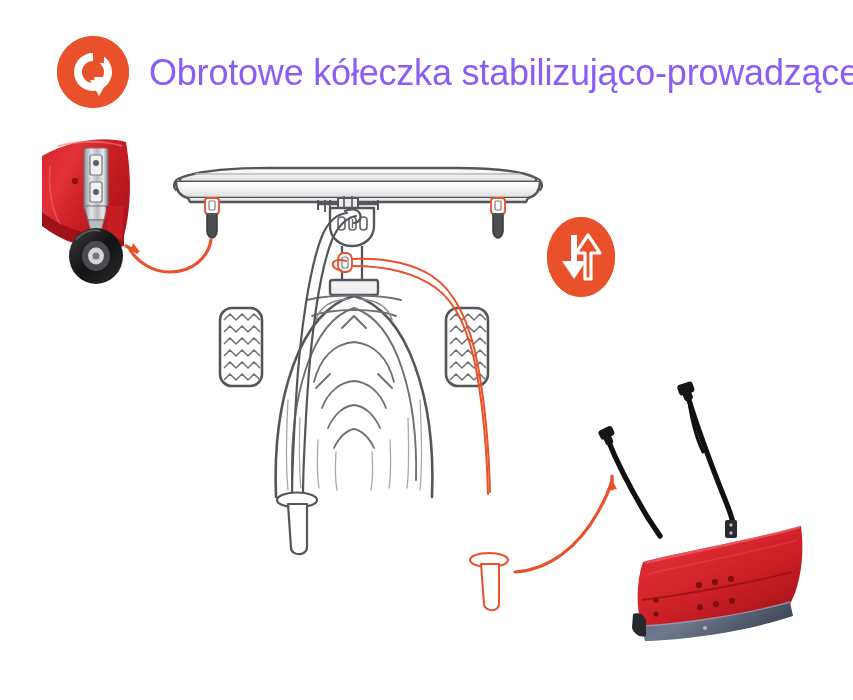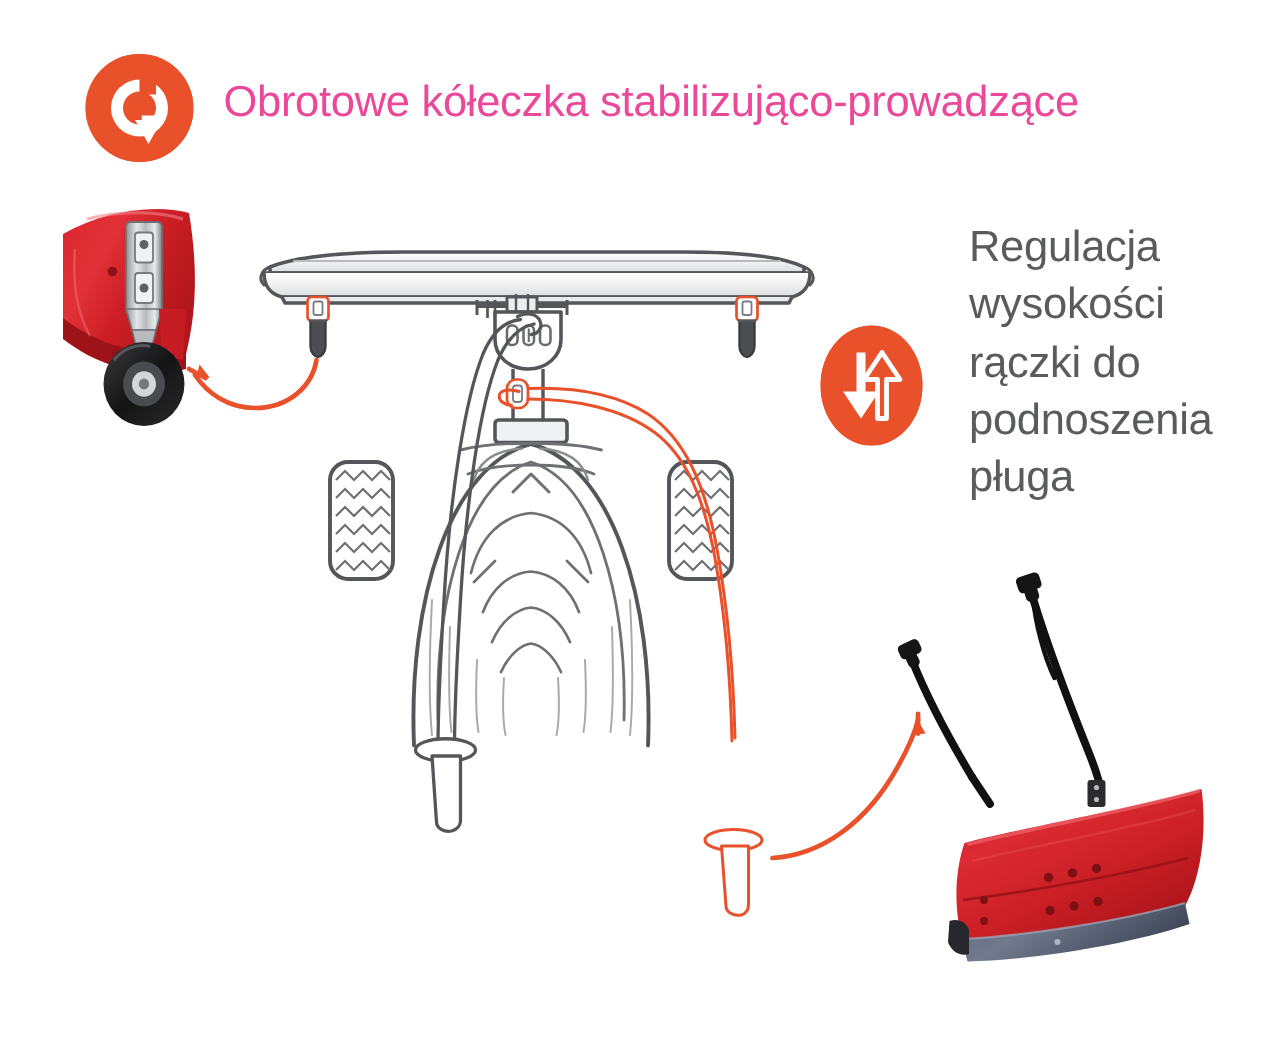--- a/index.html
+++ b/index.html
@@ -28,23 +28,23 @@
   .badge svg { display: block; width: 100%; height: 100%; }
 
   #badge-rotate { left: 57px; top: 36px; width: 72px; height: 72px; }
   #badge-height { left: 547px; top: 217px; width: 68px; height: 80px; border-radius: 50% / 50%; }
 
   
   #headline {
     left: 149px;
     top: 50px;
     width: 700px;
-    font-size: 29px;
+    font-size: 36px;
     line-height: 1.25;
-    color: #ec4899;
+    color: #8b5cf6;
     letter-spacing: -0.2px;
     white-space: nowrap;
   }
 
   #side-caption {
     left: 646px;
     top: 146px;
     width: 200px;
     font-size: 29px;
     line-height: 1.32;
@@ -357,15 +357,14 @@
       <ellipse cx="34" cy="40" rx="34" ry="40" fill="#e8512a"></ellipse>
 
       <path d="M44 62 L 44 36 L 53 36 L 41 18 L 29 36 L 38 36 L 38 62 Z" fill="none" stroke="#ffffff" stroke-width="3.2" stroke-linejoin="round"></path>
 
       <path d="M24 18 L 24 44 L 15 44 L 27 62 L 39 44 L 30 44 L 30 18 Z" fill="#ffffff"></path>
     </svg>
   </div>
 
   <div class="abs" id="headline">Obrotowe kółeczka stabilizująco-prowadzące</div>
 
-  <div class="abs" id="side-caption">Regulacja wysokości rączki do podnoszenia pługa</div>
 
 </div>
 
 </body></html>

